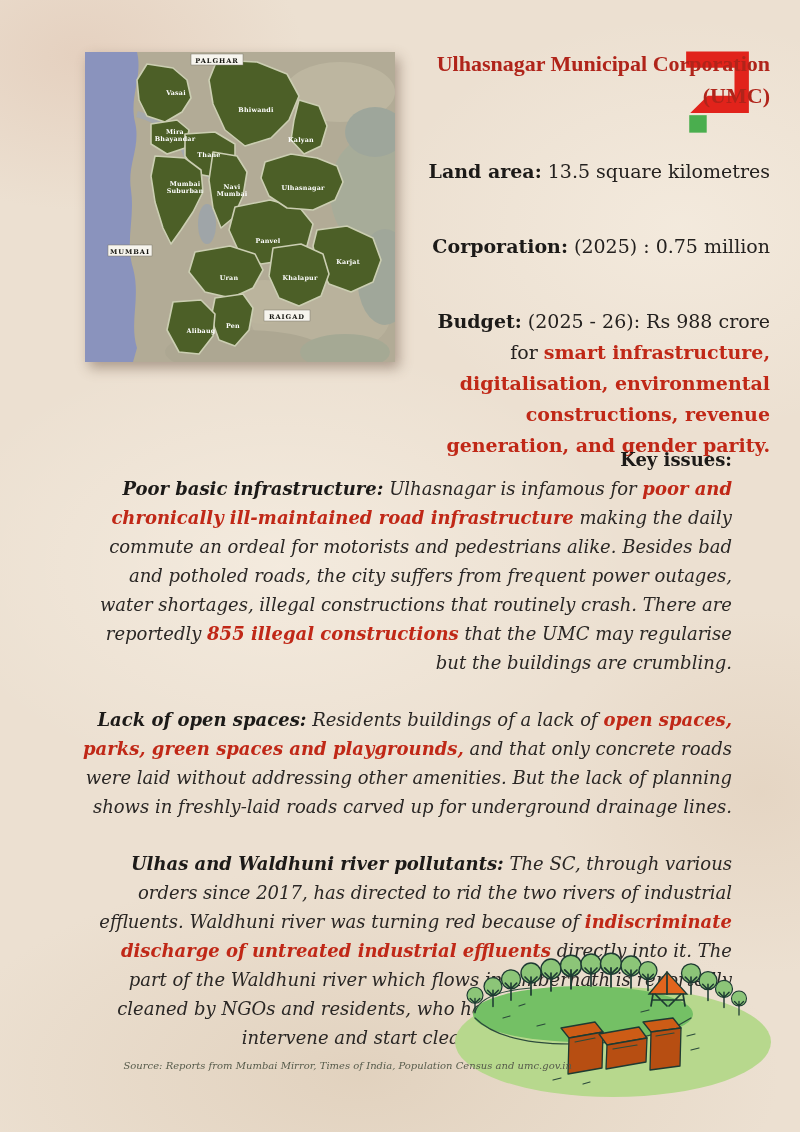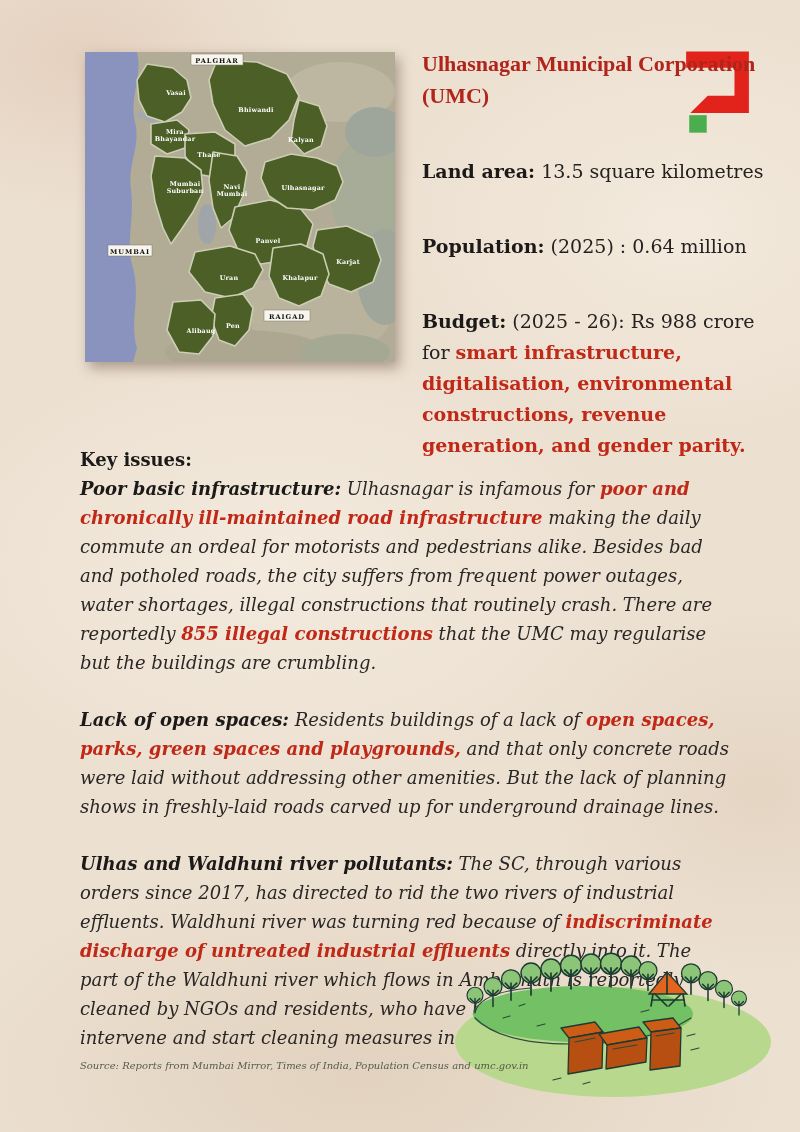--- a/index.html
+++ b/index.html
@@ -7,21 +7,21 @@
     position:relative; width:800px; height:1132px; overflow:hidden;
     font-family:"DejaVu Serif","Liberation Serif",serif;
     background-color:#ece0d1;
     background-image:
       radial-gradient(320px 220px at 10% 5%, rgba(223,196,177,.55), rgba(223,196,177,0) 70%),
       radial-gradient(420px 300px at 85% 20%, rgba(250,243,232,.5), rgba(250,243,232,0) 70%),
       radial-gradient(500px 320px at 35% 50%, rgba(255,250,241,.4), rgba(255,250,241,0) 70%),
       radial-gradient(600px 300px at 45% 95%, rgba(213,193,168,.45), rgba(213,193,168,0) 70%),
       radial-gradient(300px 260px at 95% 70%, rgba(222,203,182,.5), rgba(222,203,182,0) 70%);
   }
-  .abs{position:absolute;}
+  .abs{position:absolute;text-align:right;}
   
   .map-panel{left:85px; top:52px; width:310px; height:310px;
     box-shadow:4px 6px 12px rgba(95,70,55,.45); background:#b2ab96;}
   .map-panel svg{display:block;}
   .district{fill:#4c5f27; stroke:#cbceb2; stroke-width:1.6; stroke-linejoin:round;}
   .map-label{fill:#ffffff; font-size:6.4px; font-weight:bold; text-anchor:middle;
     font-family:"DejaVu Serif","Liberation Serif",serif; letter-spacing:.2px;}
   .map-box-label{fill:#14140f; font-size:6.6px; font-weight:bold; text-anchor:middle;
     letter-spacing:1px; font-family:"DejaVu Serif","Liberation Serif",serif;}
   .map-box{fill:#f7f5ee; stroke:#7c7a6c; stroke-width:.5;}
@@ -119,21 +119,21 @@
     <svg width="72" height="88" viewBox="0 0 70 85">
       <path d="M5,4 L66,4 L66,64 L9,64 L26,47 L52,47 L52,20 L5,20 Z" fill="#e1231b"></path>
       <rect x="8" y="66" width="17" height="17" fill="#4aae4e"></rect>
     </svg>
   </div>
 
   <div class="abs right-col">
     <h1 class="title">Ulhasnagar Municipal Corporation (UMC)</h1>
     <div class="stats">
       <div class="stat-line"><span class="seg-b">Land area:</span><span class="seg-n"> 13.5 square kilometres</span></div>
-      <div class="stat-line"><span class="seg-b">Population:</span><span class="seg-n"> (2025) : 0.64 million</span></div>
+      <div class="stat-line"><span class="seg-b">Corporation:</span><span class="seg-n"> (2025) : 0.75 million</span></div>
       <div class="stat-line"><span class="seg-b">Budget:</span><span class="seg-n"> (2025 - 26): Rs 988 crore for </span><span class="seg-rb">smart infrastructure, digitalisation, environmental constructions, revenue generation, and gender parity.</span></div>
     </div>
   </div>
 
   <div class="abs body-col">
     <div class="issues-heading">Key issues:</div>
     <p><span class="seg-b">Poor basic infrastructure:</span><span class="seg-n"> Ulhasnagar is infamous for </span><span class="seg-rb">poor and chronically ill-maintained road infrastructure</span><span class="seg-n"> making the daily commute an ordeal for motorists and pedestrians alike. Besides bad and potholed roads, the city suffers from frequent power outages, water shortages, illegal constructions that routinely crash. There are reportedly </span><span class="seg-rb">855 illegal constructions</span><span class="seg-n"> that the UMC may regularise but the buildings are crumbling.</span></p>
     <p><span class="seg-b">Lack of open spaces:</span><span class="seg-n"> Residents buildings of a lack of </span><span class="seg-rb">open spaces, parks, green spaces and playgrounds,</span><span class="seg-n"> and that only concrete roads were laid without addressing other amenities. But the lack of planning shows in freshly-laid roads carved up for underground drainage lines.</span></p>
     <p><span class="seg-b">Ulhas and Waldhuni river pollutants:</span><span class="seg-n"> The SC, through various orders since 2017, has directed to rid the two rivers of industrial effluents. Waldhuni river was turning red because of </span><span class="seg-rb">indiscriminate discharge of untreated industrial effluents</span><span class="seg-n"> directly into it. The part of the Waldhuni river which flows in Ambernath is reportedly cleaned by NGOs and residents, who have been urging the UMC to intervene and start cleaning measures in Ulhasnagar.</span></p>
   </div>

